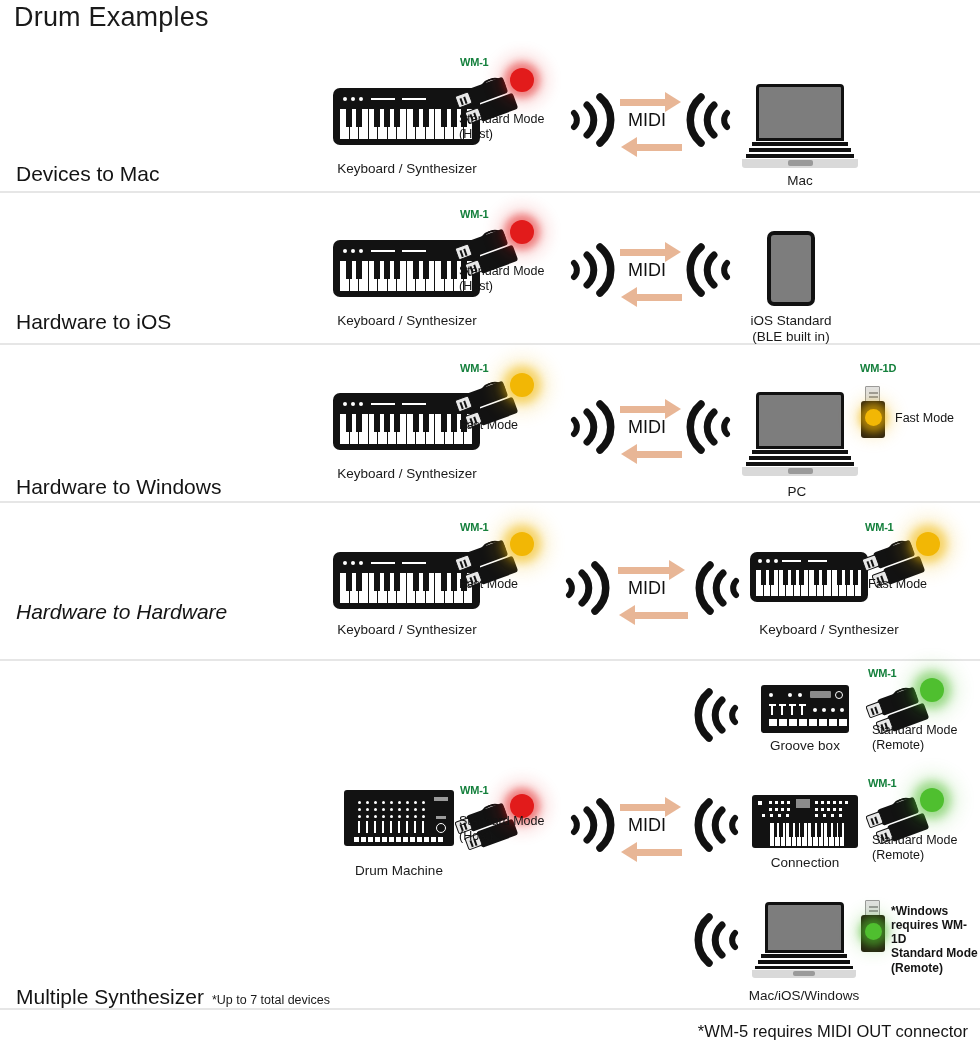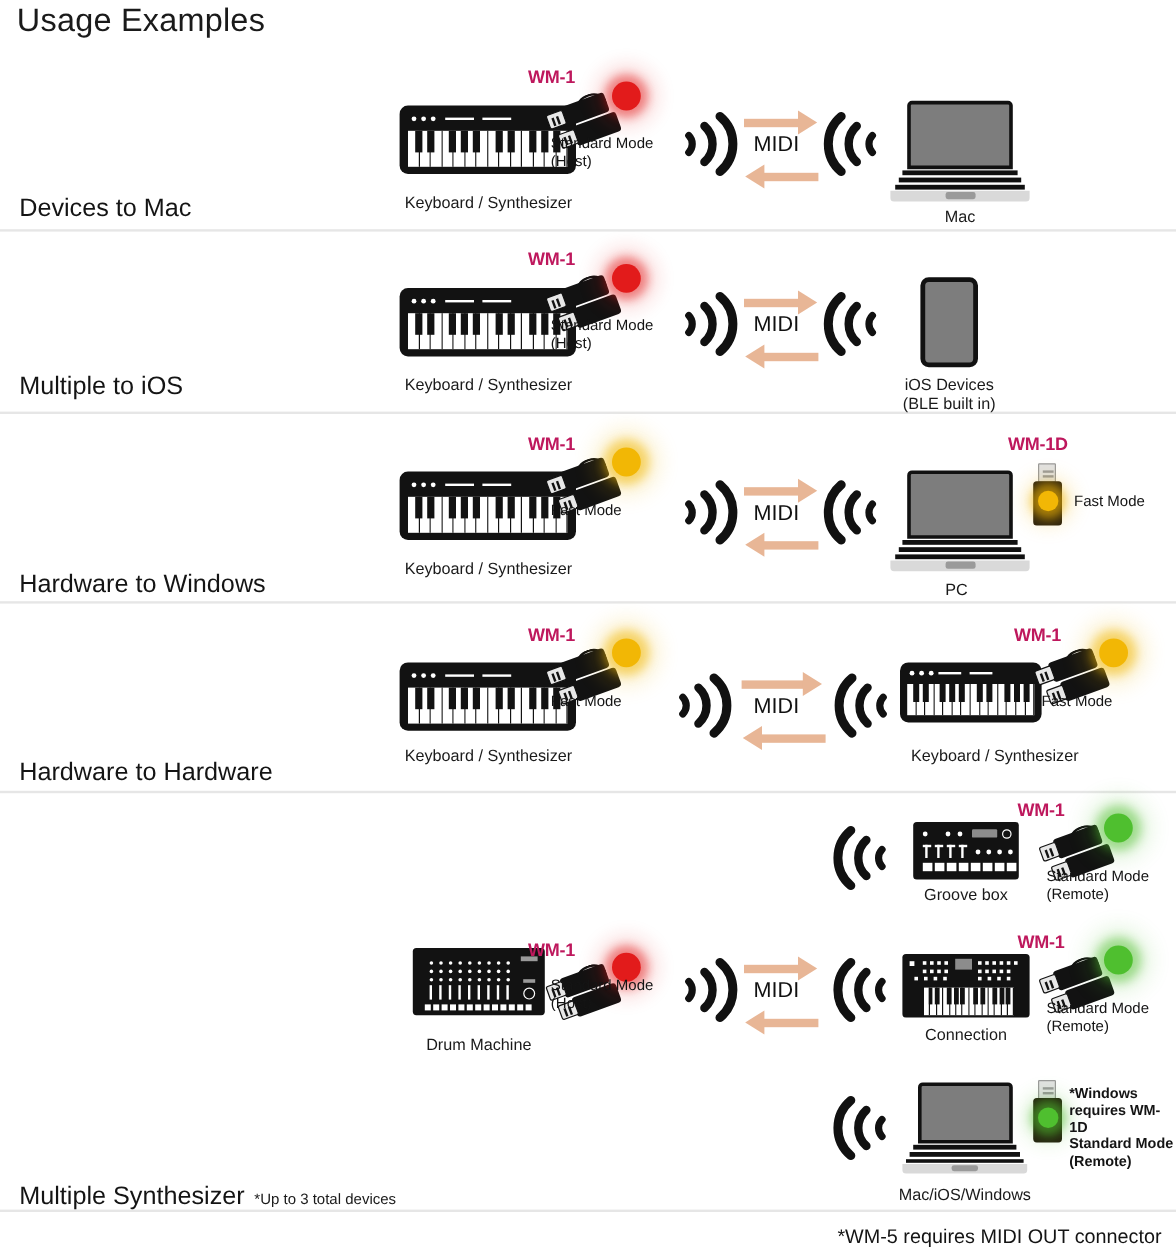--- a/index.html
+++ b/index.html
@@ -31,22 +31,22 @@
   .footnote {
     position: absolute; right: 12px; top: 1022px;
     font-size: 16.5px; color: #141414;
   }
   .cap {
     position: absolute; width: 260px; text-align: center;
     font-size: 13.5px; color: #1a1a1a; line-height: 1.18;
     white-space: pre-line;
   }
   .wm-title {
-    position: absolute; font-size: 15px; font-weight: 700;
-    color: #be185d; letter-spacing: -0.2px; white-space: nowrap;
+    position: absolute; font-size: 11px; font-weight: 700;
+    color: #15803d; letter-spacing: -0.2px; white-space: nowrap; margin-left: 20px;
   }
   .mode-label {
     position: absolute; font-size: 12.5px; line-height: 1.16;
     color: #141414; white-space: pre-line;
   }
   .note-label {
     position: absolute; font-size: 12px; line-height: 1.18;
     color: #141414; white-space: pre-line; font-weight:600;
   }
   .midi-label {
@@ -119,34 +119,34 @@
   .drum .pad { position:absolute; background:#fff; }
 
   
   .synth { position:absolute; background:#121212; border-radius:3px; }
   .synth .sw { position:absolute; background:#fff; }
   .synth .screen { position:absolute; background:#8c8c8c; }
 </style>
 </head>
 <body>
 
-<div class="page-title">Usage Examples</div>
+<div class="page-title">Drum Examples</div>
 
 <div class="row" style="top:0;height:193px;"></div>
 <div class="row" style="top:193px;height:152px;"></div>
 <div class="row" style="top:345px;height:158px;"></div>
 <div class="row" style="top:503px;height:158px;"></div>
 <div class="row" style="top:661px;height:349px;"></div>
 
 <div class="row-label" style="top:162px;">Devices to Mac</div>
-<div class="row-label" style="top:310px;">Multiple to iOS</div>
+<div class="row-label" style="top:310px;">Hardware to iOS</div>
 <div class="row-label" style="top:475px;">Hardware to Windows</div>
-<div class="row-label" style="top:632px;">Hardware to Hardware</div>
+<div class="row-label" style="top:600px;font-style:italic;">Hardware to Hardware</div>
 <div class="row-label" style="top:985px;">
-  <span>Multiple Synthesizer</span><span class="sub">*Up to 3 total devices</span>
+  <span>Multiple Synthesizer</span><span class="sub">*Up to 7 total devices</span>
 </div>
 
 <div class="footnote">*WM-5 requires MIDI OUT connector</div>
 
 <div class="kbd" style="left:333px;top:88px;width:147px;height:57px;">
   <div class="top-dots" style="left:10px;top:9px;">
       <i></i>
       <i></i>
       <i></i>
     </div>
@@ -328,21 +328,21 @@
   <div class="shaft" style="left:0;top:6px;width:48px;background:#E8B696;"></div>
   <div class="head" style="left:45px;top:-1px;border-left:16px solid #E8B696;"></div>
 </div>
 <div class="midi-label" style="left:628px;top:260px;">MIDI</div>
 <div class="arrow" style="left:620px;top:288px;width:62px;height:20px;">
   <div class="shaft" style="left:14px;top:6px;width:48px;background:#E8B696;"></div>
   <div class="head" style="left:1px;top:-1px;border-right:16px solid #E8B696;"></div>
 </div>
 
 <div class="tablet" style="left:767px;top:231px;width:48px;height:75px;"></div>
-<div class="cap" style="left:661px;top:313px;">iOS Devices
+<div class="cap" style="left:661px;top:313px;">iOS Standard
 (BLE built in)</div>
 
 <div class="kbd" style="left:333px;top:393px;width:147px;height:57px;">
   <div class="top-dots" style="left:10px;top:9px;">
       <i></i>
       <i></i>
       <i></i>
     </div>
   <div class="sliders" style="left:38px;top:10px;">
       <i style="width:24px;"></i>

